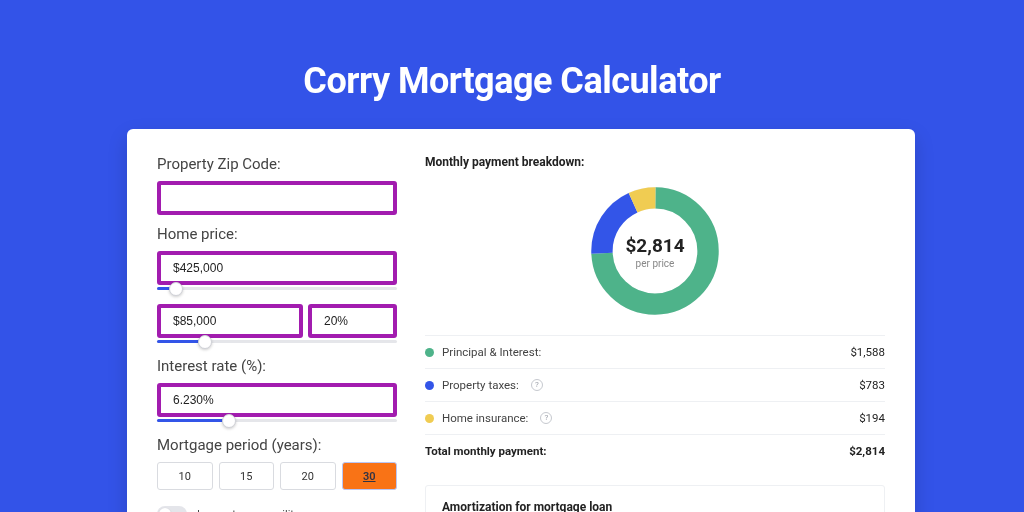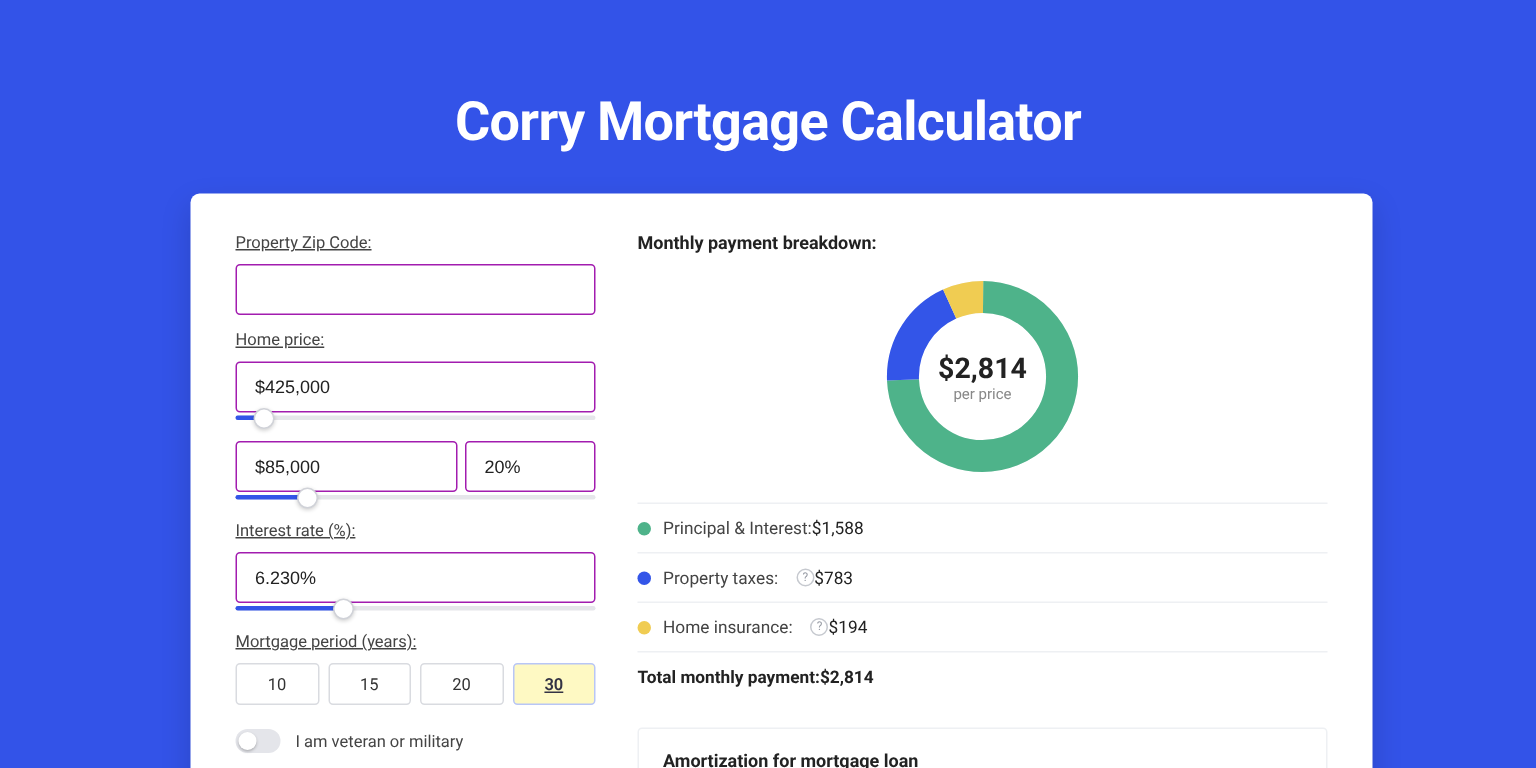--- a/index.html
+++ b/index.html
@@ -31,29 +31,28 @@
     background: #fff;
     border-radius: 6px;
     padding: 26px 30px 40px 30px;
     display: flex;
     gap: 28px;
     box-shadow: 0 8px 20px rgba(0,0,0,0.15);
   }
   .left-col { width: 240px; flex: 0 0 240px; }
   .right-col { flex: 1; }
   .field-label {
-    font-size: 11px;
+    font-size: 15px;
     color: #444;
     margin-bottom: 8px;
-    text-decoration: underline;
   }
   .text-input {
     width: 100%;
     height: 34px;
-    border: 1px solid #a21caf;
+    border: 4px solid #a21caf;
     border-radius: 3px;
     padding: 0 12px;
     font-size: 12px;
     color: #222;
     background: #fff;
   }
   .input-pair { display: flex; gap: 5px; }
   .input-pair .text-input:first-child { flex: 2; }
   .input-pair .text-input:last-child { flex: 1; }
   .slider-track {
@@ -91,21 +90,21 @@
     background: #fff;
     font-size: 11px;
     color: #333;
     display: flex;
     align-items: center;
     justify-content: center;
     cursor: pointer;
     text-align: center;
   }
   .period-btn.active {
-    background: #fef9c3;
+    background: #f97316;
     border-color: #b8c6f6;
     color: #334;
     font-weight: 600;
     text-decoration: underline;
   }
   .toggle-row { display: flex; align-items: center; gap: 10px; }
   .toggle {
     width: 30px; height: 16px;
     background: #e4e5ea;
     border-radius: 9px;
@@ -137,20 +136,21 @@
     position: absolute; inset: 0;
     display: flex; flex-direction: column;
     align-items: center; justify-content: center;
   }
   .donut-amount { font-size: 19px; font-weight: 700; color: #222; }
   .donut-sub { font-size: 10px; color: #888; margin-top: 1px; }
 
   .legend-row {
     display: flex;
     align-items: center;
+    justify-content: space-between;
     padding: 9px 0;
     border-top: 1px solid #eef0f3;
     font-size: 11.5px;
   }
   .legend-row:first-of-type { border-top: 1px solid #eef0f3; }
   .legend-left { display: flex; align-items: center; gap: 8px; color: #444; }
   .legend-dot { width: 9px; height: 9px; border-radius: 50%; }
   .legend-val { color: #222; }
   .legend-row.total { font-weight: 700; }
   .legend-row.total .legend-left { color: #222; }

